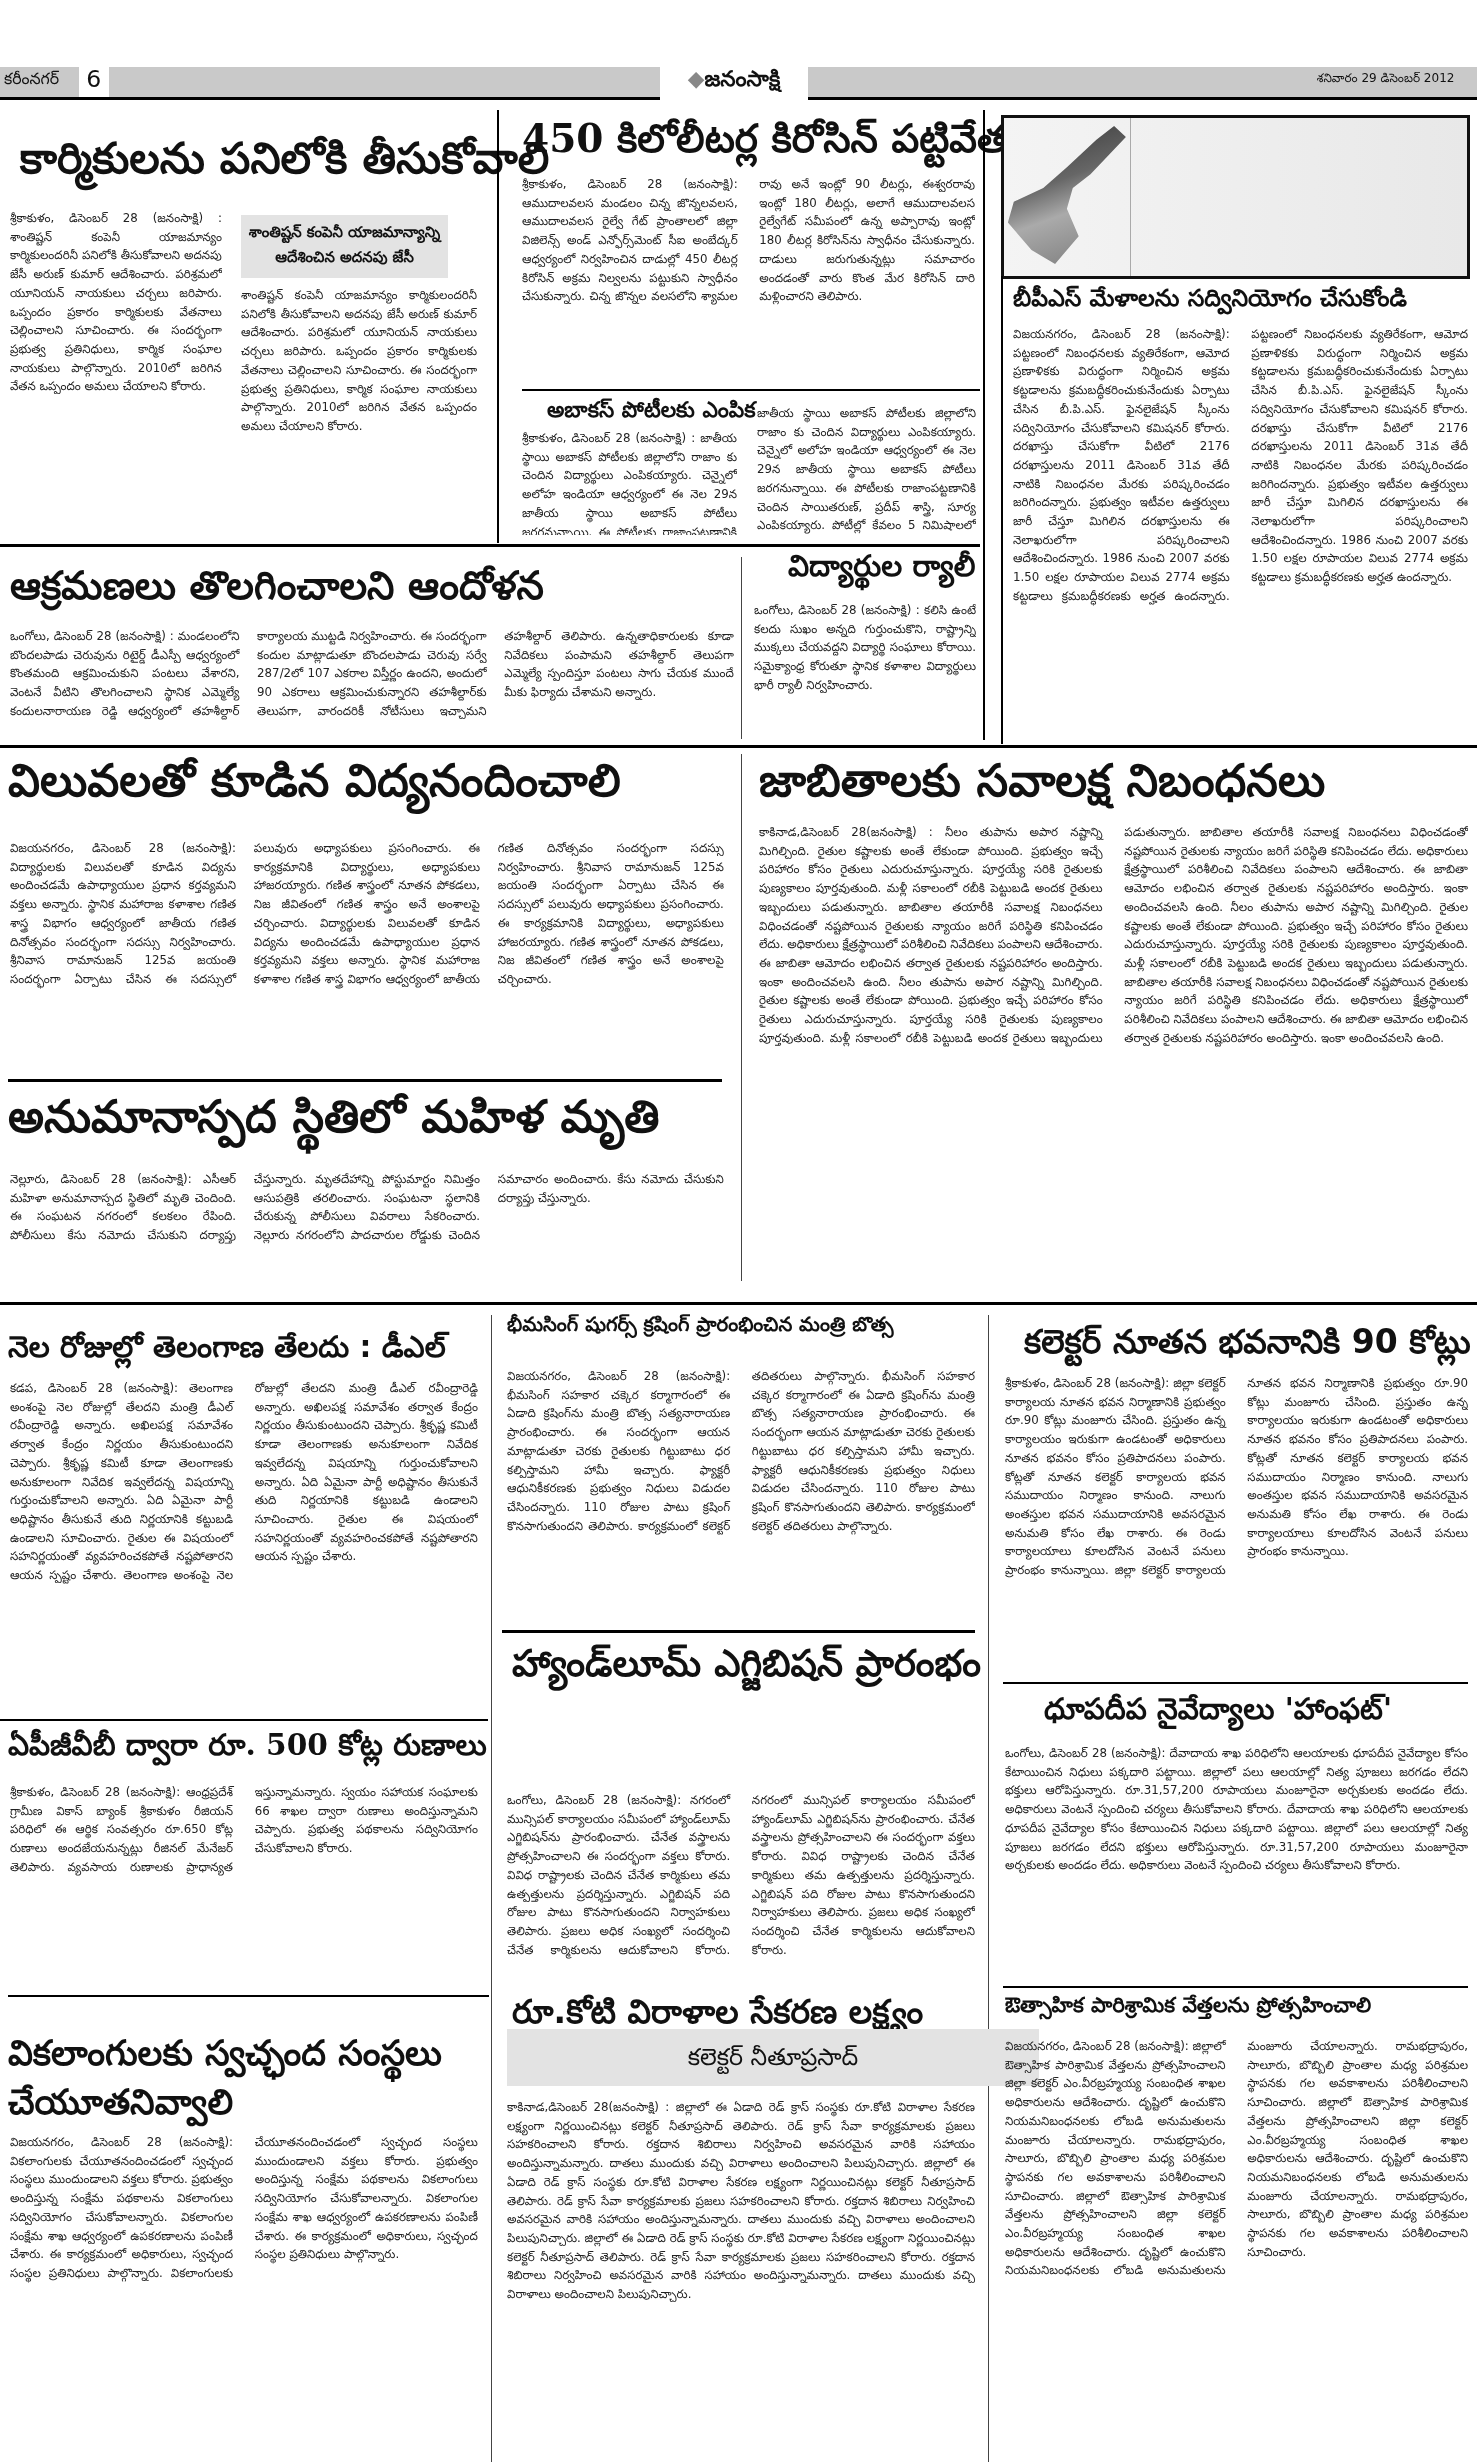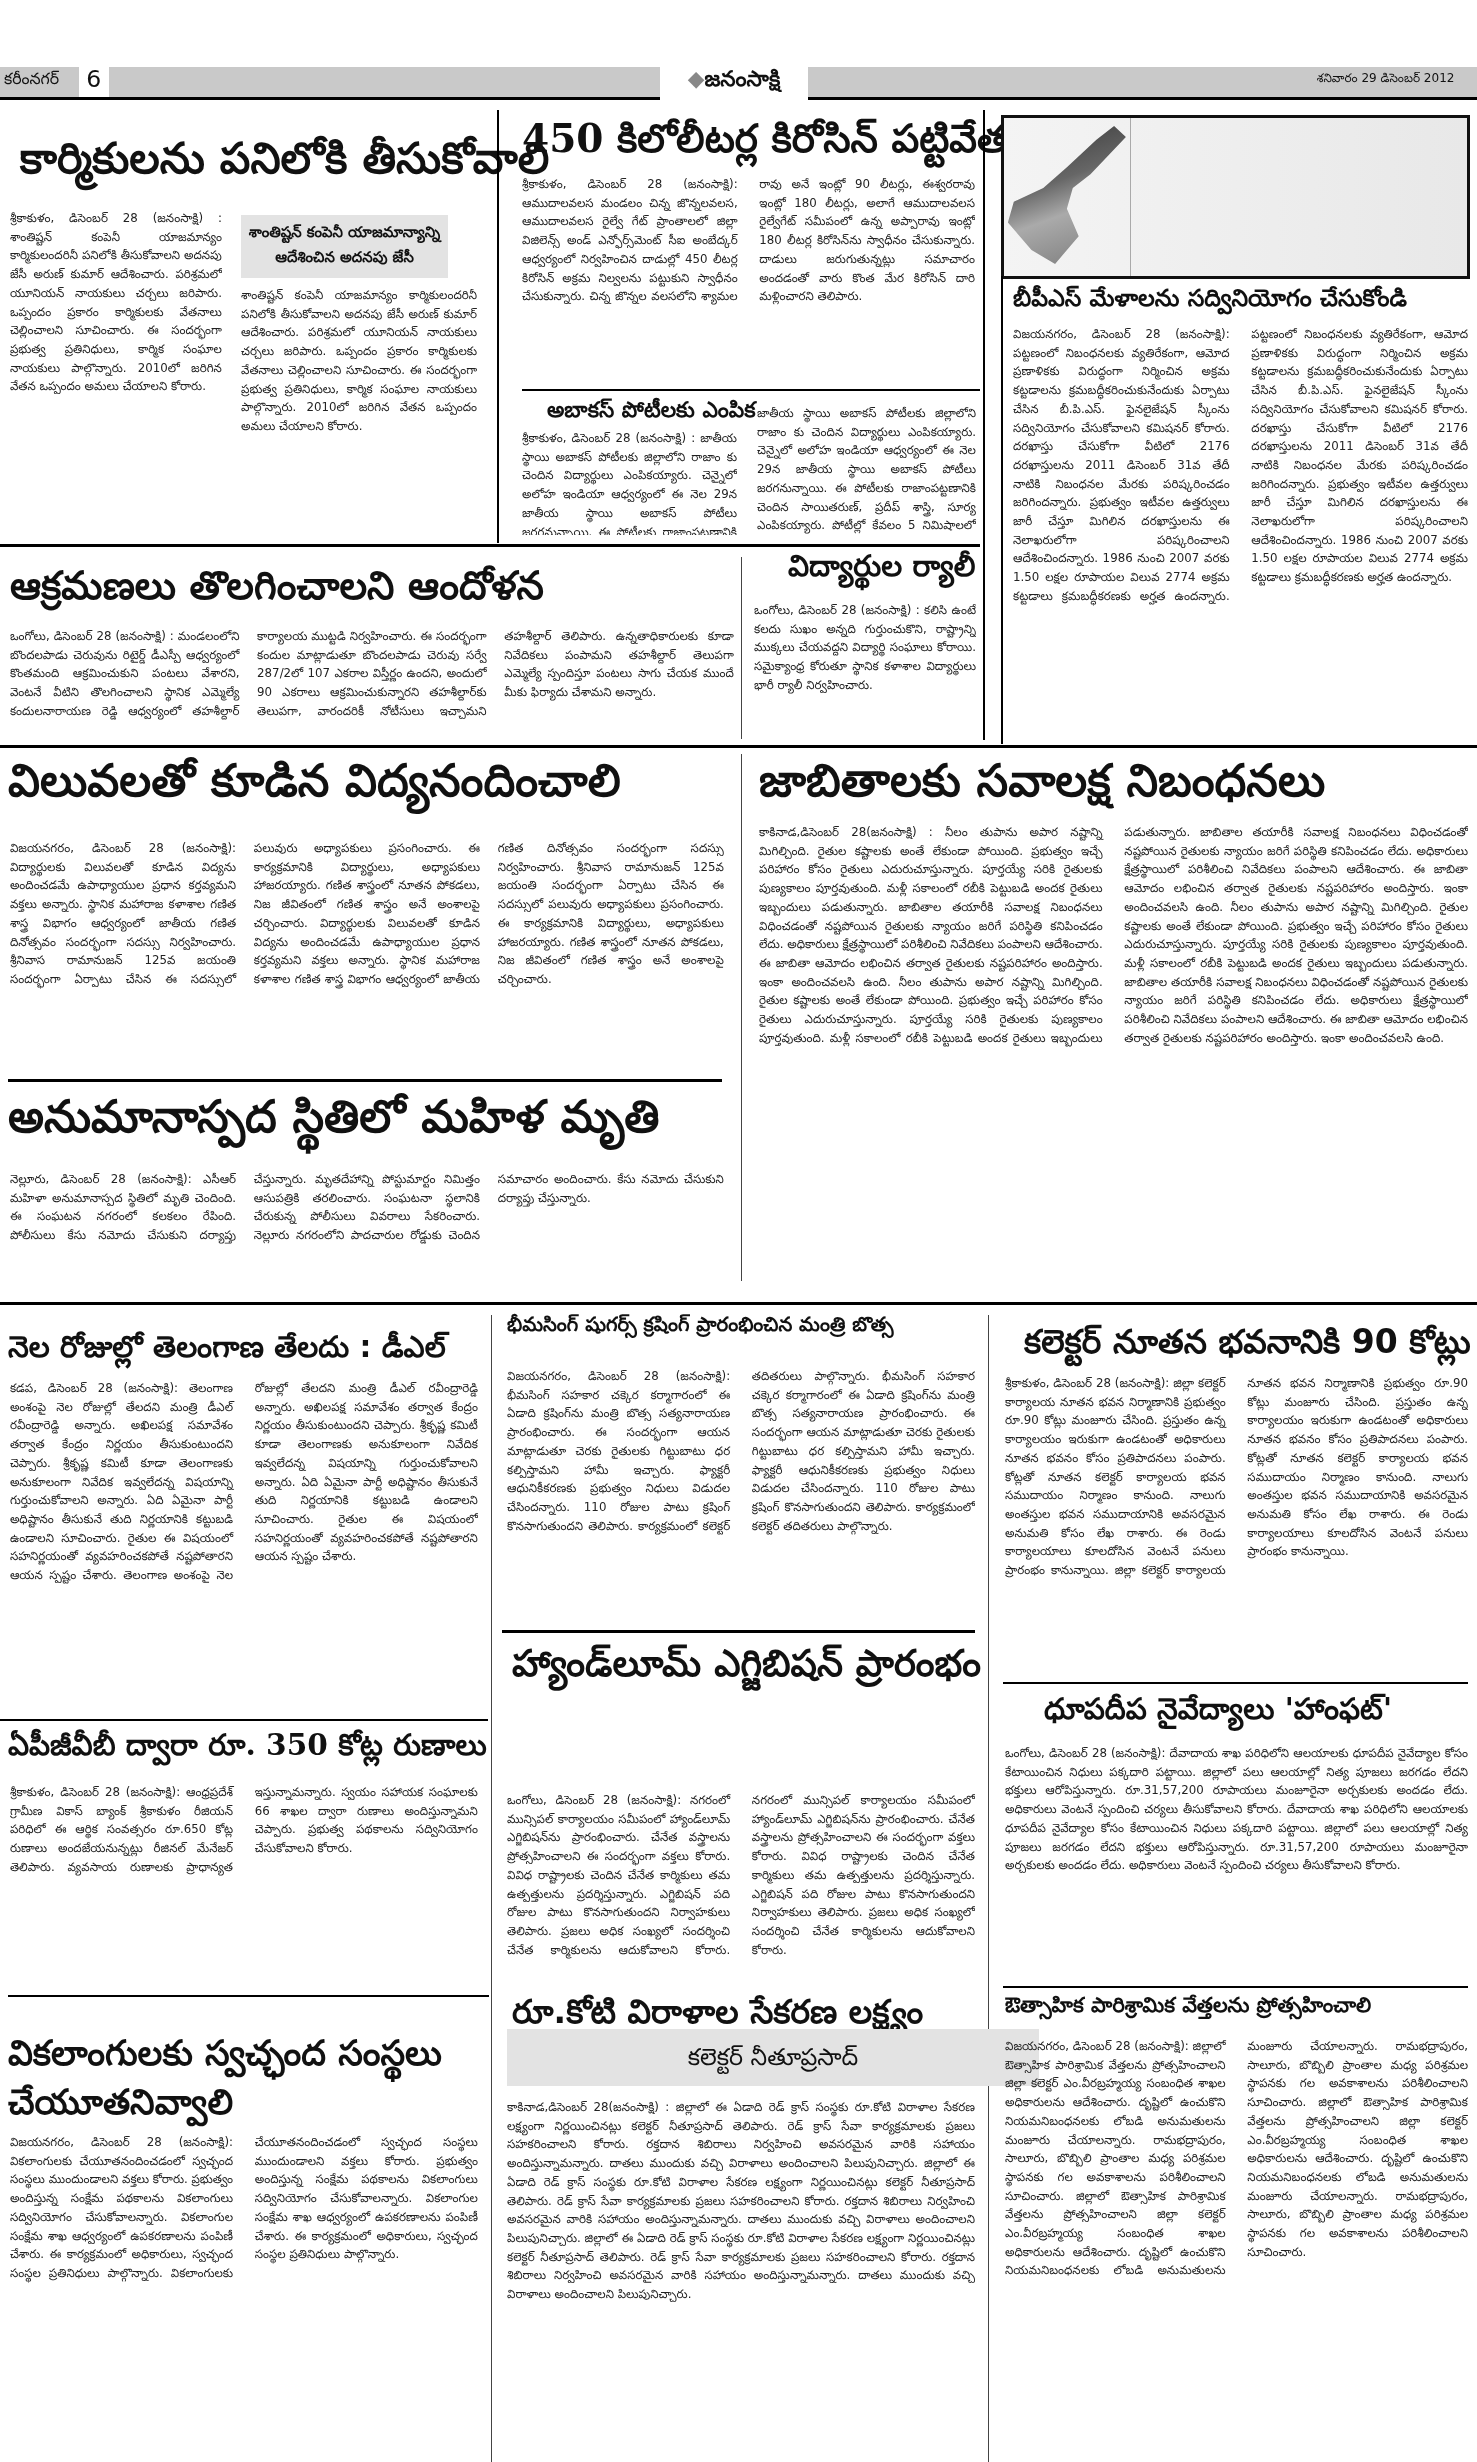--- a/index.html
+++ b/index.html
@@ -88,21 +88,21 @@
 <div class="abs body cols2" style="left:507px;top:1791px;width:468px;height:177px;"><b>ఒంగోలు, డిసెంబర్ 28 (జనంసాక్షి):</b> <span>నగరంలో మున్సిపల్ కార్యాలయం సమీపంలో హ్యాండ్‌లూమ్ ఎగ్జిబిషన్‌ను ప్రారంభించారు. చేనేత వస్త్రాలను ప్రోత్సహించాలని ఈ సందర్భంగా వక్తలు కోరారు. వివిధ రాష్ట్రాలకు చెందిన చేనేత కార్మికులు తమ ఉత్పత్తులను ప్రదర్శిస్తున్నారు. ఎగ్జిబిషన్ పది రోజుల పాటు కొనసాగుతుందని నిర్వాహకులు తెలిపారు. ప్రజలు అధిక సంఖ్యలో సందర్శించి చేనేత కార్మికులను ఆదుకోవాలని కోరారు.</span> <span>నగరంలో మున్సిపల్ కార్యాలయం సమీపంలో హ్యాండ్‌లూమ్ ఎగ్జిబిషన్‌ను ప్రారంభించారు. చేనేత వస్త్రాలను ప్రోత్సహించాలని ఈ సందర్భంగా వక్తలు కోరారు. వివిధ రాష్ట్రాలకు చెందిన చేనేత కార్మికులు తమ ఉత్పత్తులను ప్రదర్శిస్తున్నారు. ఎగ్జిబిషన్ పది రోజుల పాటు కొనసాగుతుందని నిర్వాహకులు తెలిపారు. ప్రజలు అధిక సంఖ్యలో సందర్శించి చేనేత కార్మికులను ఆదుకోవాలని కోరారు.</span></div>
 <div class="abs thin" style="left:988px;top:1315px;height:1148px;"></div>
 
 <div class="abs head" style="left:1024px;top:1325px;font-size:33px;">కలెక్టర్ నూతన భవనానికి 90 కోట్లు</div>
 <div class="abs body cols2" style="left:1005px;top:1374px;width:463px;height:305px;"><b>శ్రీకాకుళం, డిసెంబర్ 28 (జనంసాక్షి):</b> <span>జిల్లా కలెక్టర్ కార్యాలయ నూతన భవన నిర్మాణానికి ప్రభుత్వం రూ.90 కోట్లు మంజూరు చేసింది. ప్రస్తుతం ఉన్న కార్యాలయం ఇరుకుగా ఉండటంతో అధికారులు నూతన భవనం కోసం ప్రతిపాదనలు పంపారు. కోట్లతో నూతన కలెక్టర్ కార్యాలయ భవన సముదాయం నిర్మాణం కానుంది. నాలుగు అంతస్తుల భవన సముదాయానికి అవసరమైన అనుమతి కోసం లేఖ రాశారు. ఈ రెండు కార్యాలయాలు కూలదోసిన వెంటనే పనులు ప్రారంభం కానున్నాయి.</span> <span>జిల్లా కలెక్టర్ కార్యాలయ నూతన భవన నిర్మాణానికి ప్రభుత్వం రూ.90 కోట్లు మంజూరు చేసింది. ప్రస్తుతం ఉన్న కార్యాలయం ఇరుకుగా ఉండటంతో అధికారులు నూతన భవనం కోసం ప్రతిపాదనలు పంపారు. కోట్లతో నూతన కలెక్టర్ కార్యాలయ భవన సముదాయం నిర్మాణం కానుంది. నాలుగు అంతస్తుల భవన సముదాయానికి అవసరమైన అనుమతి కోసం లేఖ రాశారు. ఈ రెండు కార్యాలయాలు కూలదోసిన వెంటనే పనులు ప్రారంభం కానున్నాయి.</span></div>
 <div class="abs rule" style="left:1003px;top:1682px;width:465px;height:2px;"></div>
 <div class="abs head" style="left:1044px;top:1694px;font-size:29.6px;">ధూపదీప నైవేద్యాలు 'హాంఫట్'</div>
 <div class="abs body" style="left:1005px;top:1744px;width:463px;height:231px;"><b>ఒంగోలు, డిసెంబర్ 28 (జనంసాక్షి):</b> <span>దేవాదాయ శాఖ పరిధిలోని ఆలయాలకు ధూపదీప నైవేద్యాల కోసం కేటాయించిన నిధులు పక్కదారి పట్టాయి. జిల్లాలో పలు ఆలయాల్లో నిత్య పూజలు జరగడం లేదని భక్తులు ఆరోపిస్తున్నారు. రూ.31,57,200 రూపాయలు మంజూరైనా అర్చకులకు అందడం లేదు. అధికారులు వెంటనే స్పందించి చర్యలు తీసుకోవాలని కోరారు.</span> <span>దేవాదాయ శాఖ పరిధిలోని ఆలయాలకు ధూపదీప నైవేద్యాల కోసం కేటాయించిన నిధులు పక్కదారి పట్టాయి. జిల్లాలో పలు ఆలయాల్లో నిత్య పూజలు జరగడం లేదని భక్తులు ఆరోపిస్తున్నారు. రూ.31,57,200 రూపాయలు మంజూరైనా అర్చకులకు అందడం లేదు. అధికారులు వెంటనే స్పందించి చర్యలు తీసుకోవాలని కోరారు.</span></div>
 <div class="abs rule" style="left:1003px;top:1986px;width:465px;height:2px;"></div>
 
-<div class="abs head serif" style="left:7.9px;top:1729px;font-size:29.6px;">ఏపీజీవీబీ ద్వారా రూ. 350 కోట్ల రుణాలు</div>
+<div class="abs head serif" style="left:7.9px;top:1729px;font-size:29.6px;">ఏపీజీవీబీ ద్వారా రూ. 500 కోట్ల రుణాలు</div>
 <div class="abs body cols2" style="left:9.9px;top:1783px;width:468px;height:197px;"><b>శ్రీకాకుళం, డిసెంబర్ 28 (జనంసాక్షి):</b> <span>ఆంధ్రప్రదేశ్ గ్రామీణ వికాస్ బ్యాంక్ శ్రీకాకుళం రీజియన్ పరిధిలో ఈ ఆర్థిక సంవత్సరం రూ.650 కోట్ల రుణాలు అందజేయనున్నట్లు రీజినల్ మేనేజర్ తెలిపారు. వ్యవసాయ రుణాలకు ప్రాధాన్యత ఇస్తున్నామన్నారు. స్వయం సహాయక సంఘాలకు 66 శాఖల ద్వారా రుణాలు అందిస్తున్నామని చెప్పారు. ప్రభుత్వ పథకాలను సద్వినియోగం చేసుకోవాలని కోరారు.</span></div>
 <div class="abs rule" style="left:7.9px;top:1995px;width:481px;height:2px;"></div>
 
 <div class="abs head" style="left:512px;top:1995px;font-size:33px;">రూ.కోటి విరాళాల సేకరణ లక్ష్యం</div>
 <div class="abs box" style="left:507px;top:2029px;width:532px;height:57px;font-size:23.6px;line-height:57px;">కలెక్టర్ నీతూప్రసాద్</div>
 <div class="abs body" style="left:507px;top:2098px;width:468px;height:355px;"><b>కాకినాడ,డిసెంబర్ 28(జనంసాక్షి) :</b> <span>జిల్లాలో ఈ ఏడాది రెడ్ క్రాస్ సంస్థకు రూ.కోటి విరాళాల సేకరణ లక్ష్యంగా నిర్ణయించినట్లు కలెక్టర్ నీతూప్రసాద్ తెలిపారు. రెడ్ క్రాస్ సేవా కార్యక్రమాలకు ప్రజలు సహకరించాలని కోరారు. రక్తదాన శిబిరాలు నిర్వహించి అవసరమైన వారికి సహాయం అందిస్తున్నామన్నారు. దాతలు ముందుకు వచ్చి విరాళాలు అందించాలని పిలుపునిచ్చారు.</span> <span>జిల్లాలో ఈ ఏడాది రెడ్ క్రాస్ సంస్థకు రూ.కోటి విరాళాల సేకరణ లక్ష్యంగా నిర్ణయించినట్లు కలెక్టర్ నీతూప్రసాద్ తెలిపారు. రెడ్ క్రాస్ సేవా కార్యక్రమాలకు ప్రజలు సహకరించాలని కోరారు. రక్తదాన శిబిరాలు నిర్వహించి అవసరమైన వారికి సహాయం అందిస్తున్నామన్నారు. దాతలు ముందుకు వచ్చి విరాళాలు అందించాలని పిలుపునిచ్చారు.</span> <span>జిల్లాలో ఈ ఏడాది రెడ్ క్రాస్ సంస్థకు రూ.కోటి విరాళాల సేకరణ లక్ష్యంగా నిర్ణయించినట్లు కలెక్టర్ నీతూప్రసాద్ తెలిపారు. రెడ్ క్రాస్ సేవా కార్యక్రమాలకు ప్రజలు సహకరించాలని కోరారు. రక్తదాన శిబిరాలు నిర్వహించి అవసరమైన వారికి సహాయం అందిస్తున్నామన్నారు. దాతలు ముందుకు వచ్చి విరాళాలు అందించాలని పిలుపునిచ్చారు.</span></div>
 
 <div class="abs head" style="left:7.9px;top:2029px;width:481px;font-size:35px;text-align:left;white-space:normal;line-height:49px;">వికలాంగులకు స్వచ్ఛంద సంస్థలు చేయూతనివ్వాలి</div>
 <div class="abs body cols2" style="left:9.9px;top:2133px;width:468px;height:315px;"><b>విజయనగరం, డిసెంబర్ 28 (జనంసాక్షి):</b> <span>వికలాంగులకు చేయూతనందించడంలో స్వచ్ఛంద సంస్థలు ముందుండాలని వక్తలు కోరారు. ప్రభుత్వం అందిస్తున్న సంక్షేమ పథకాలను వికలాంగులు సద్వినియోగం చేసుకోవాలన్నారు. వికలాంగుల సంక్షేమ శాఖ ఆధ్వర్యంలో ఉపకరణాలను పంపిణీ చేశారు. ఈ కార్యక్రమంలో అధికారులు, స్వచ్ఛంద సంస్థల ప్రతినిధులు పాల్గొన్నారు.</span> <span>వికలాంగులకు చేయూతనందించడంలో స్వచ్ఛంద సంస్థలు ముందుండాలని వక్తలు కోరారు. ప్రభుత్వం అందిస్తున్న సంక్షేమ పథకాలను వికలాంగులు సద్వినియోగం చేసుకోవాలన్నారు. వికలాంగుల సంక్షేమ శాఖ ఆధ్వర్యంలో ఉపకరణాలను పంపిణీ చేశారు. ఈ కార్యక్రమంలో అధికారులు, స్వచ్ఛంద సంస్థల ప్రతినిధులు పాల్గొన్నారు.</span></div>
 

